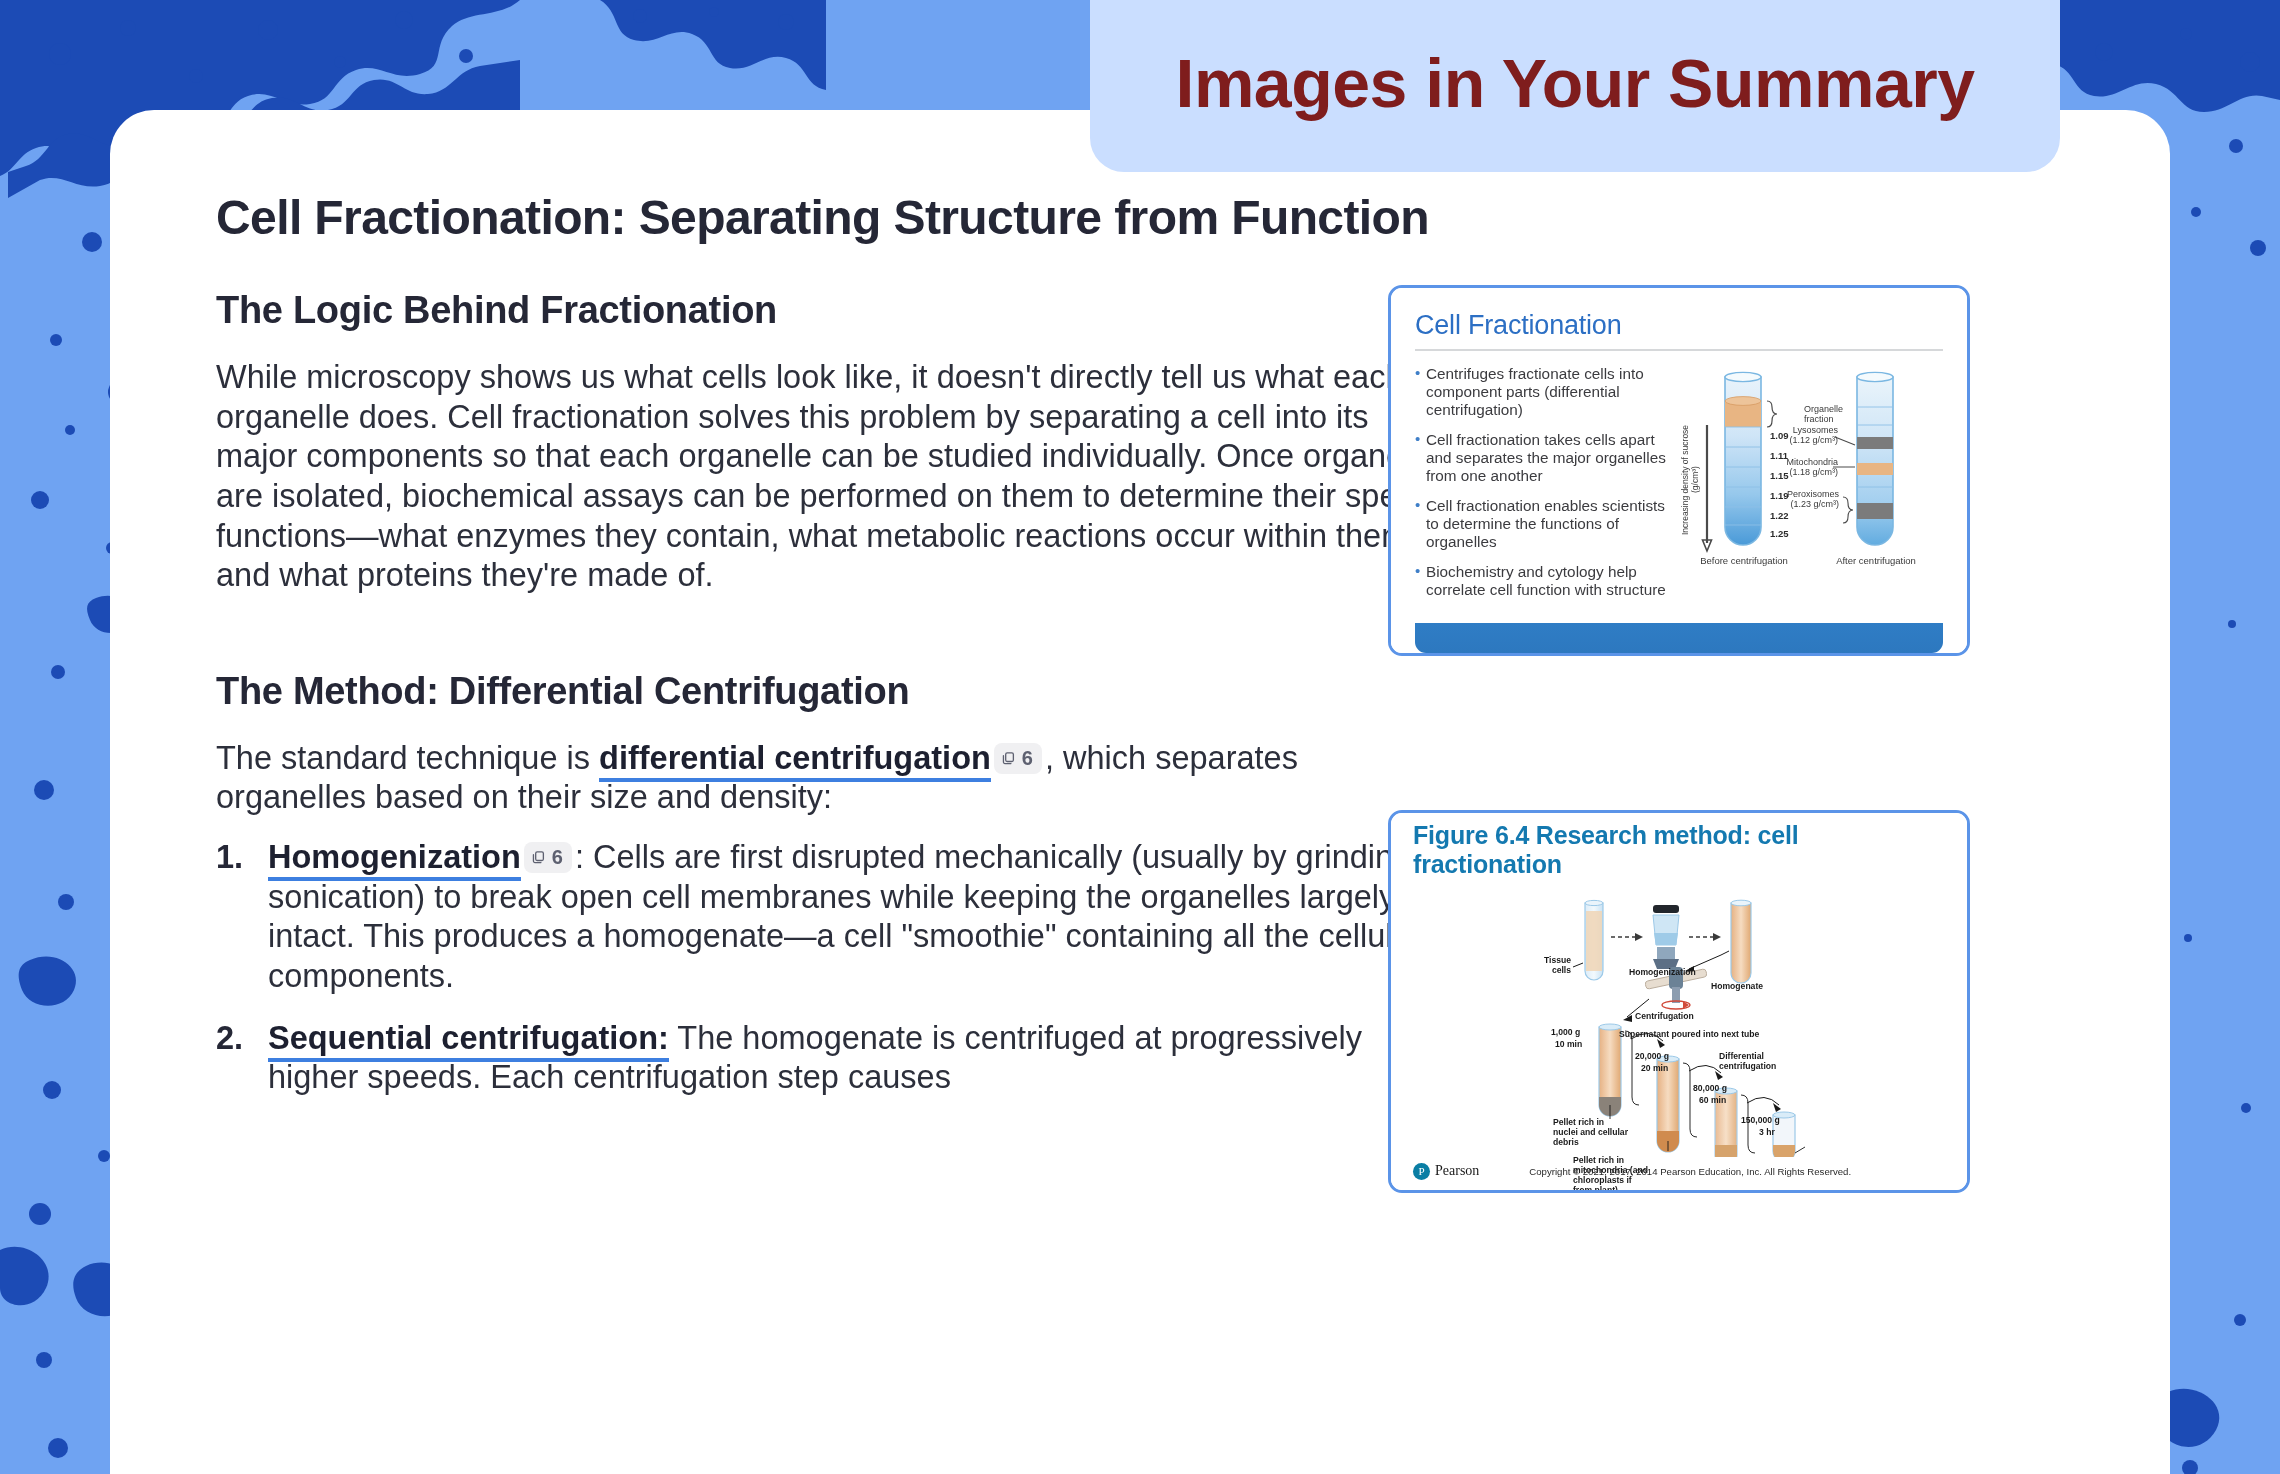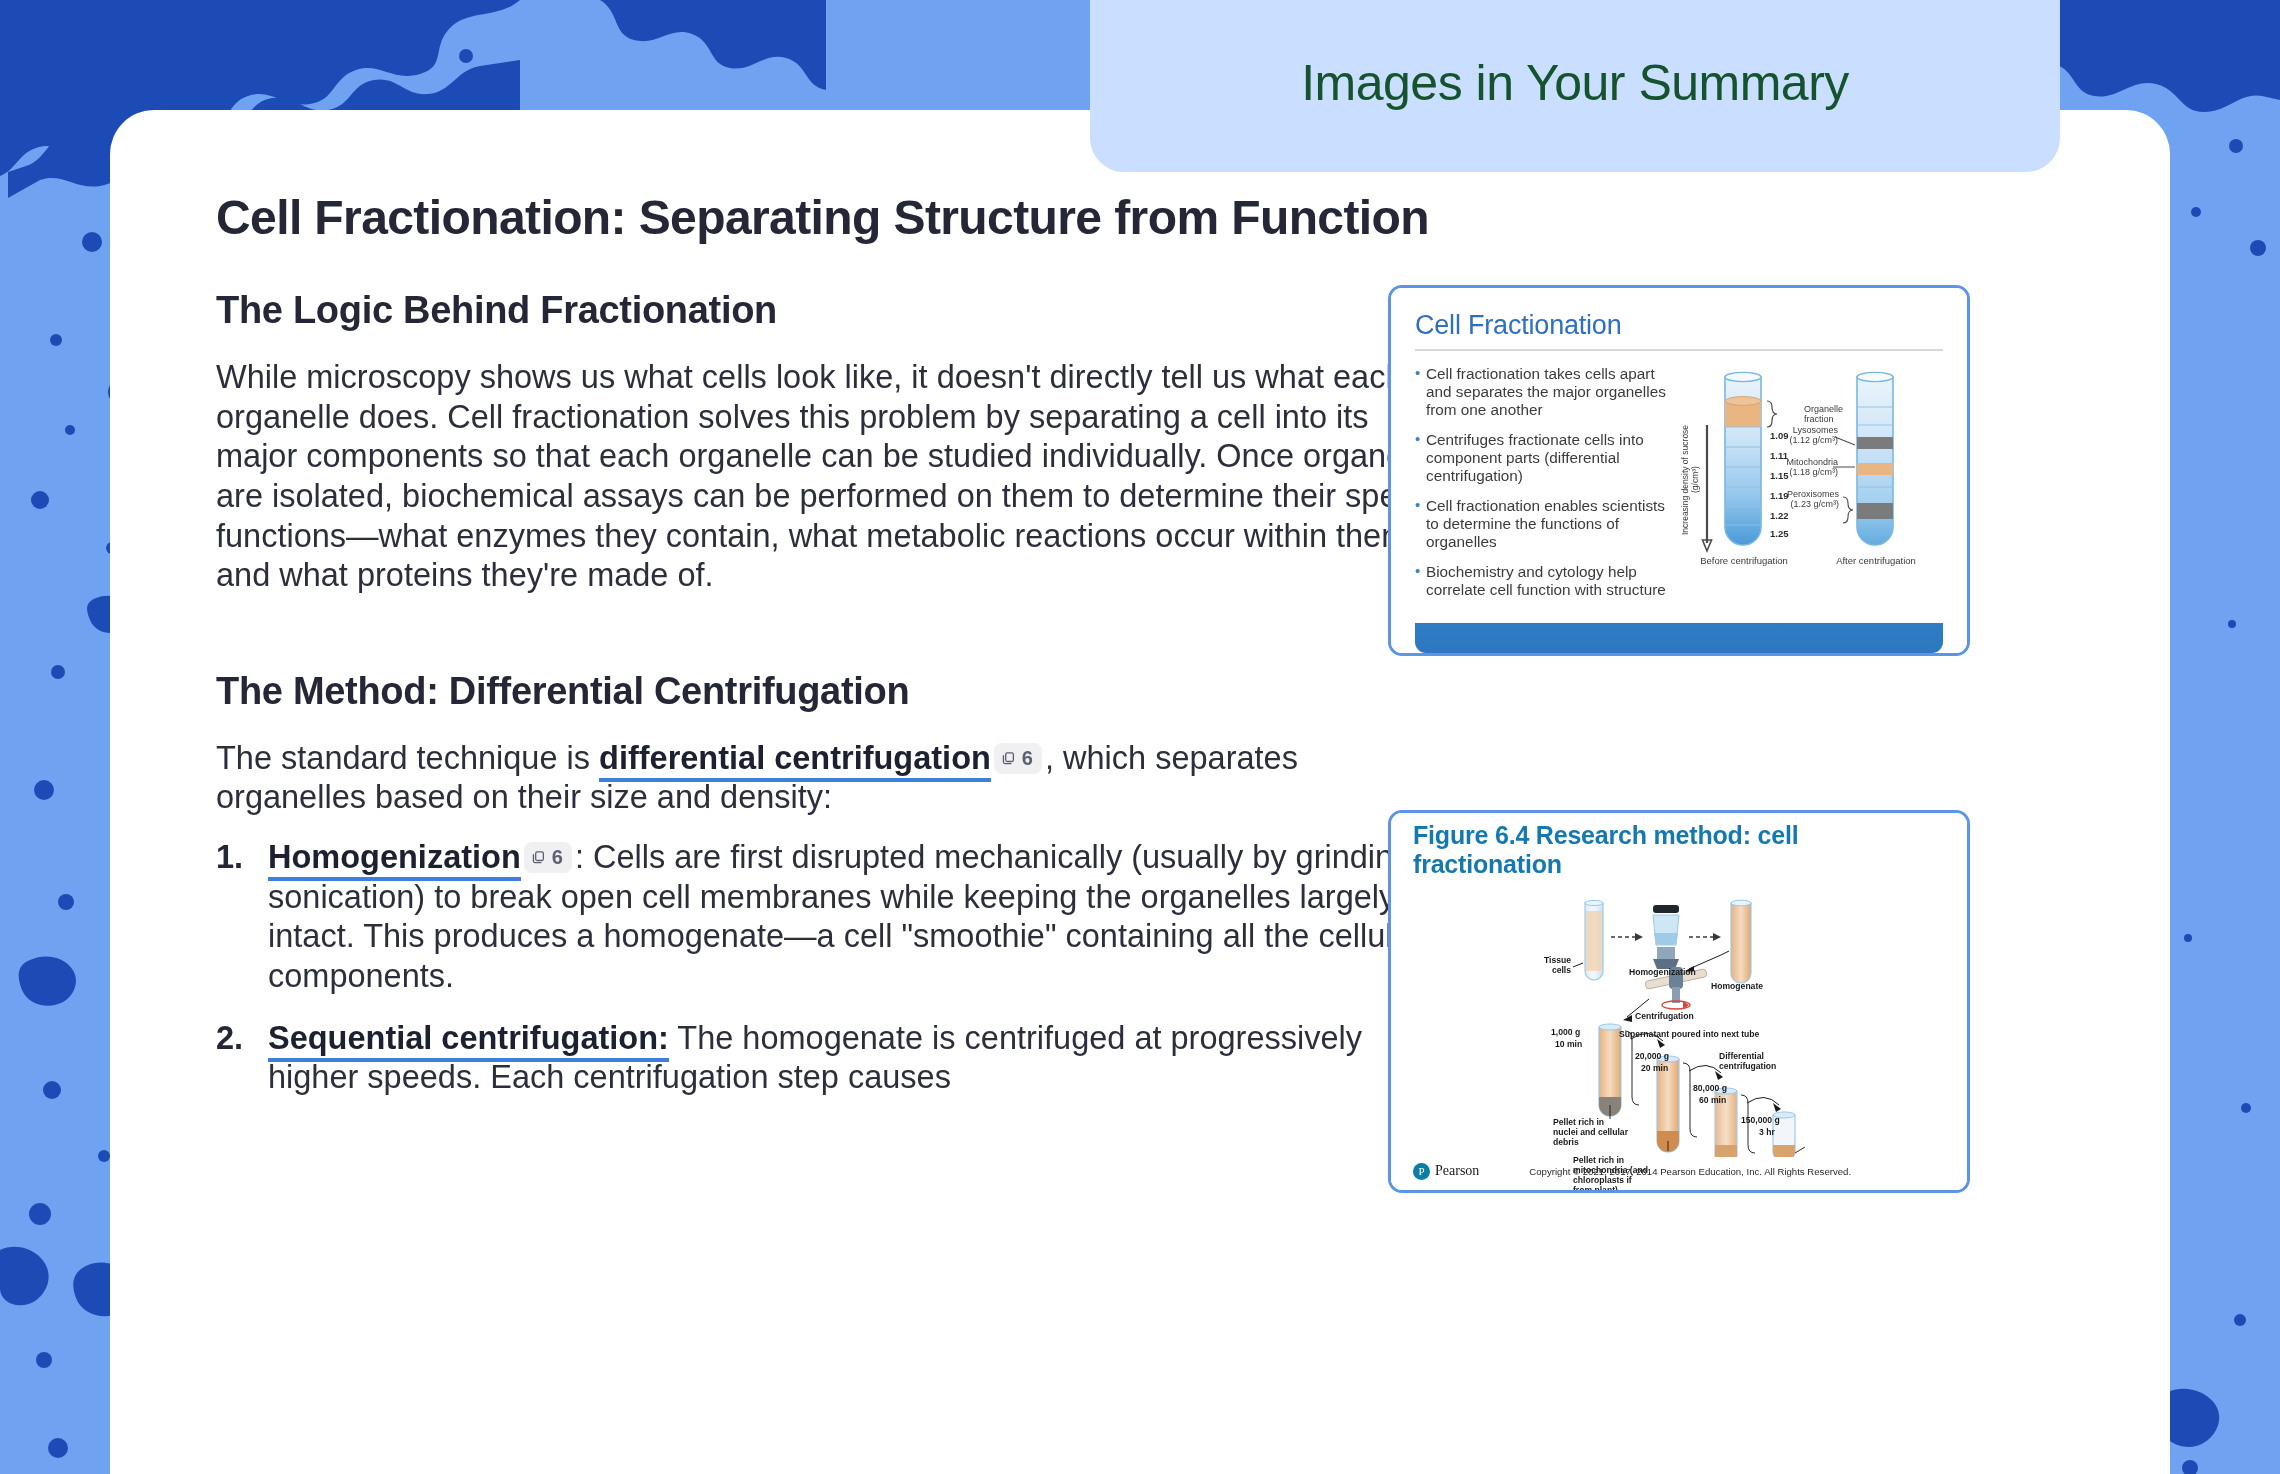--- a/index.html
+++ b/index.html
@@ -32,21 +32,21 @@
   #header-tab {
     position: absolute;
     left: 1090px; top: 0px;
     width: 970px; height: 172px;
     background: #cadeff;
     border-radius: 0 0 34px 34px;
     display: flex; align-items: center; justify-content: center;
     z-index: 5;
   }
   #header-tab .tab-title {
-    font-size: 50px; font-weight: normal; color: #14532d;
+    font-size: 68px; font-weight: bold; color: #7f1d1d;
     letter-spacing: -0.5px;
     padding-bottom: 6px;
   }
 
   
   #content {
     position: absolute;
     left: 110px; top: 110px;
     width: 2060px; height: 1364px;
     padding: 80px 80px 0 106px;
@@ -294,22 +294,22 @@
 </div>
 
 <div class="img-col">
 
   <div class="img-card">
     <div class="slide1">
       <div class="s-title">Cell Fractionation</div>
       <div class="s-rule"></div>
       <div class="s-body">
         <ul>
+          <li>Centrifuges fractionate cells into component parts (differential centrifugation)</li>
           <li>Cell fractionation takes cells apart and separates the major organelles from one another</li>
-          <li>Centrifuges fractionate cells into component parts (differential centrifugation)</li>
           <li>Cell fractionation enables scientists to determine the functions of organelles</li>
           <li>Biochemistry and cytology help correlate cell function with structure</li>
         </ul>
         <div class="s-fig">
           <svg viewBox="0 0 256 232" width="256" height="232">
             <defs>
               <linearGradient id="grad1" x1="0" y1="0" x2="0" y2="1">
                 <stop offset="0%" stop-color="#e9f3fb"></stop>
                 <stop offset="35%" stop-color="#cfe5f7"></stop>
                 <stop offset="70%" stop-color="#96c8ec"></stop>

